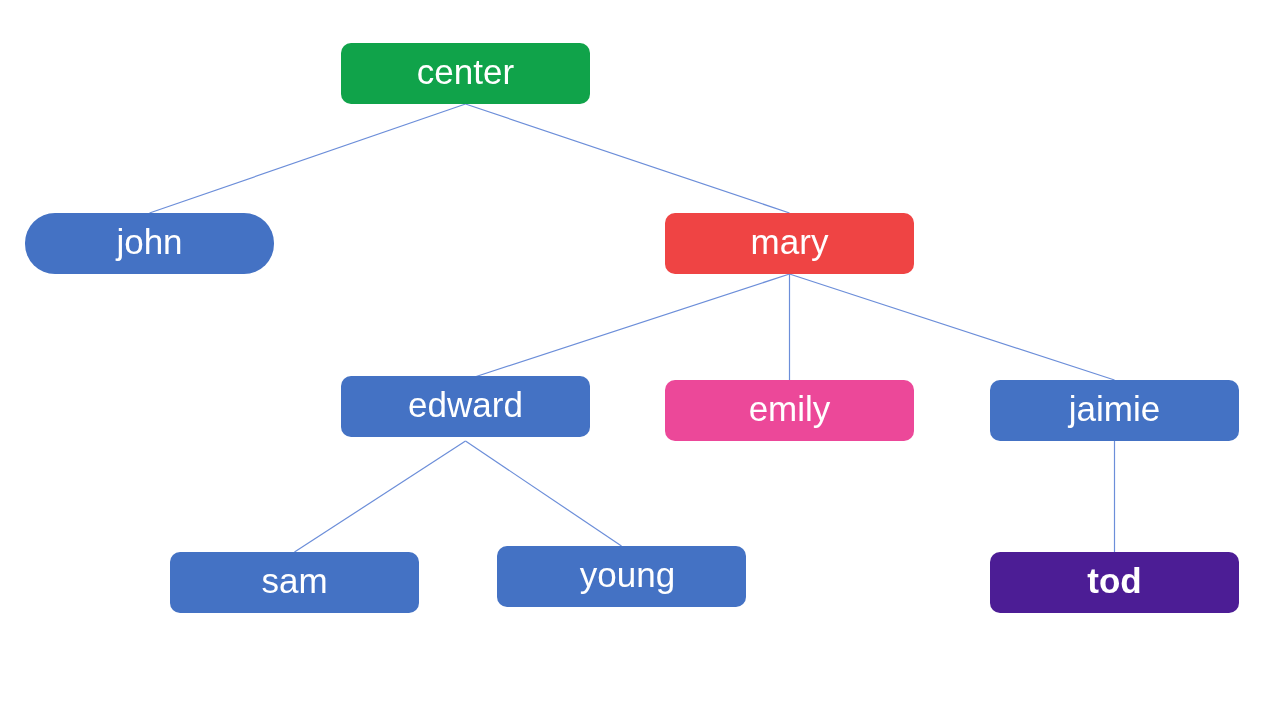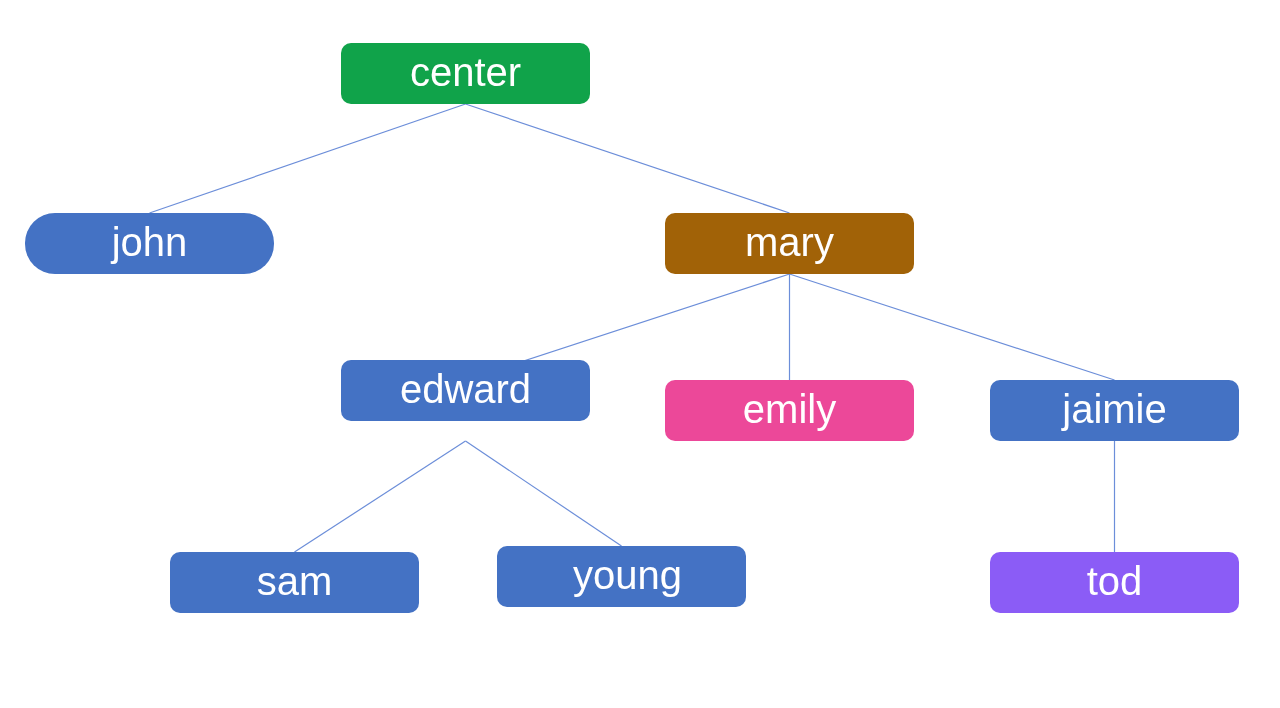--- a/index.html
+++ b/index.html
@@ -26,21 +26,21 @@
     position: absolute;
     display: flex;
     align-items: center;
     justify-content: center;
     border-radius: 10px;
     box-sizing: border-box;
     cursor: default;
   }
   .node-label {
     color: #ffffff;
-    font-size: 40px;
+    font-size: 35px;
     line-height: 1;
     padding-bottom: 4px;
     white-space: nowrap;
     user-select: none;
   }
 </style>
 </head>
 <body>
 
 <div id="canvas">
@@ -54,34 +54,34 @@
       <line x1="465.5" y1="441" x2="621.5" y2="546" stroke="#6C8ED9" stroke-width="1.2"></line>
       <line x1="1114.5" y1="441" x2="1114.5" y2="552" stroke="#6C8ED9" stroke-width="1.2"></line>
     </svg>
 
 <div class="node" style="left: 341px; top: 43px; width: 249px; height: 61px; background: rgb(16, 163, 74);">
       <span class="node-label">center</span>
     </div>
     <div class="node" style="left: 25px; top: 213px; width: 249px; height: 61px; background: rgb(68, 114, 196); border-radius: 30px;">
       <span class="node-label">john</span>
     </div>
-    <div class="node" style="left: 665px; top: 213px; width: 249px; height: 61px; background: #a16207;">
+    <div class="node" style="left: 665px; top: 213px; width: 249px; height: 61px; background: #ef4444;">
       <span class="node-label">mary</span>
     </div>
-    <div class="node" style="left: 341px; top: 360px; width: 249px; height: 61px; background: rgb(68, 114, 196);">
+    <div class="node" style="left: 341px; top: 376px; width: 249px; height: 61px; background: rgb(68, 114, 196);">
       <span class="node-label">edward</span>
     </div>
     <div class="node" style="left: 665px; top: 380px; width: 249px; height: 61px; background: #ec4899;">
       <span class="node-label">emily</span>
     </div>
     <div class="node" style="left: 990px; top: 380px; width: 249px; height: 61px; background: rgb(68, 114, 196);">
       <span class="node-label">jaimie</span>
     </div>
     <div class="node" style="left: 170px; top: 552px; width: 249px; height: 61px; background: rgb(68, 114, 196);">
       <span class="node-label">sam</span>
     </div>
     <div class="node" style="left: 497px; top: 546px; width: 249px; height: 61px; background: rgb(68, 114, 196); padding-left: 12px;">
       <span class="node-label">young</span>
     </div>
-    <div class="node" style="left: 990px; top: 552px; width: 249px; height: 61px; background: #8b5cf6;">
+    <div class="node" style="left: 990px; top: 552px; width: 249px; height: 61px; background: #4c1d95; font-weight: bold;">
       <span class="node-label">tod</span>
     </div>
   </div>
 
 </body></html>

